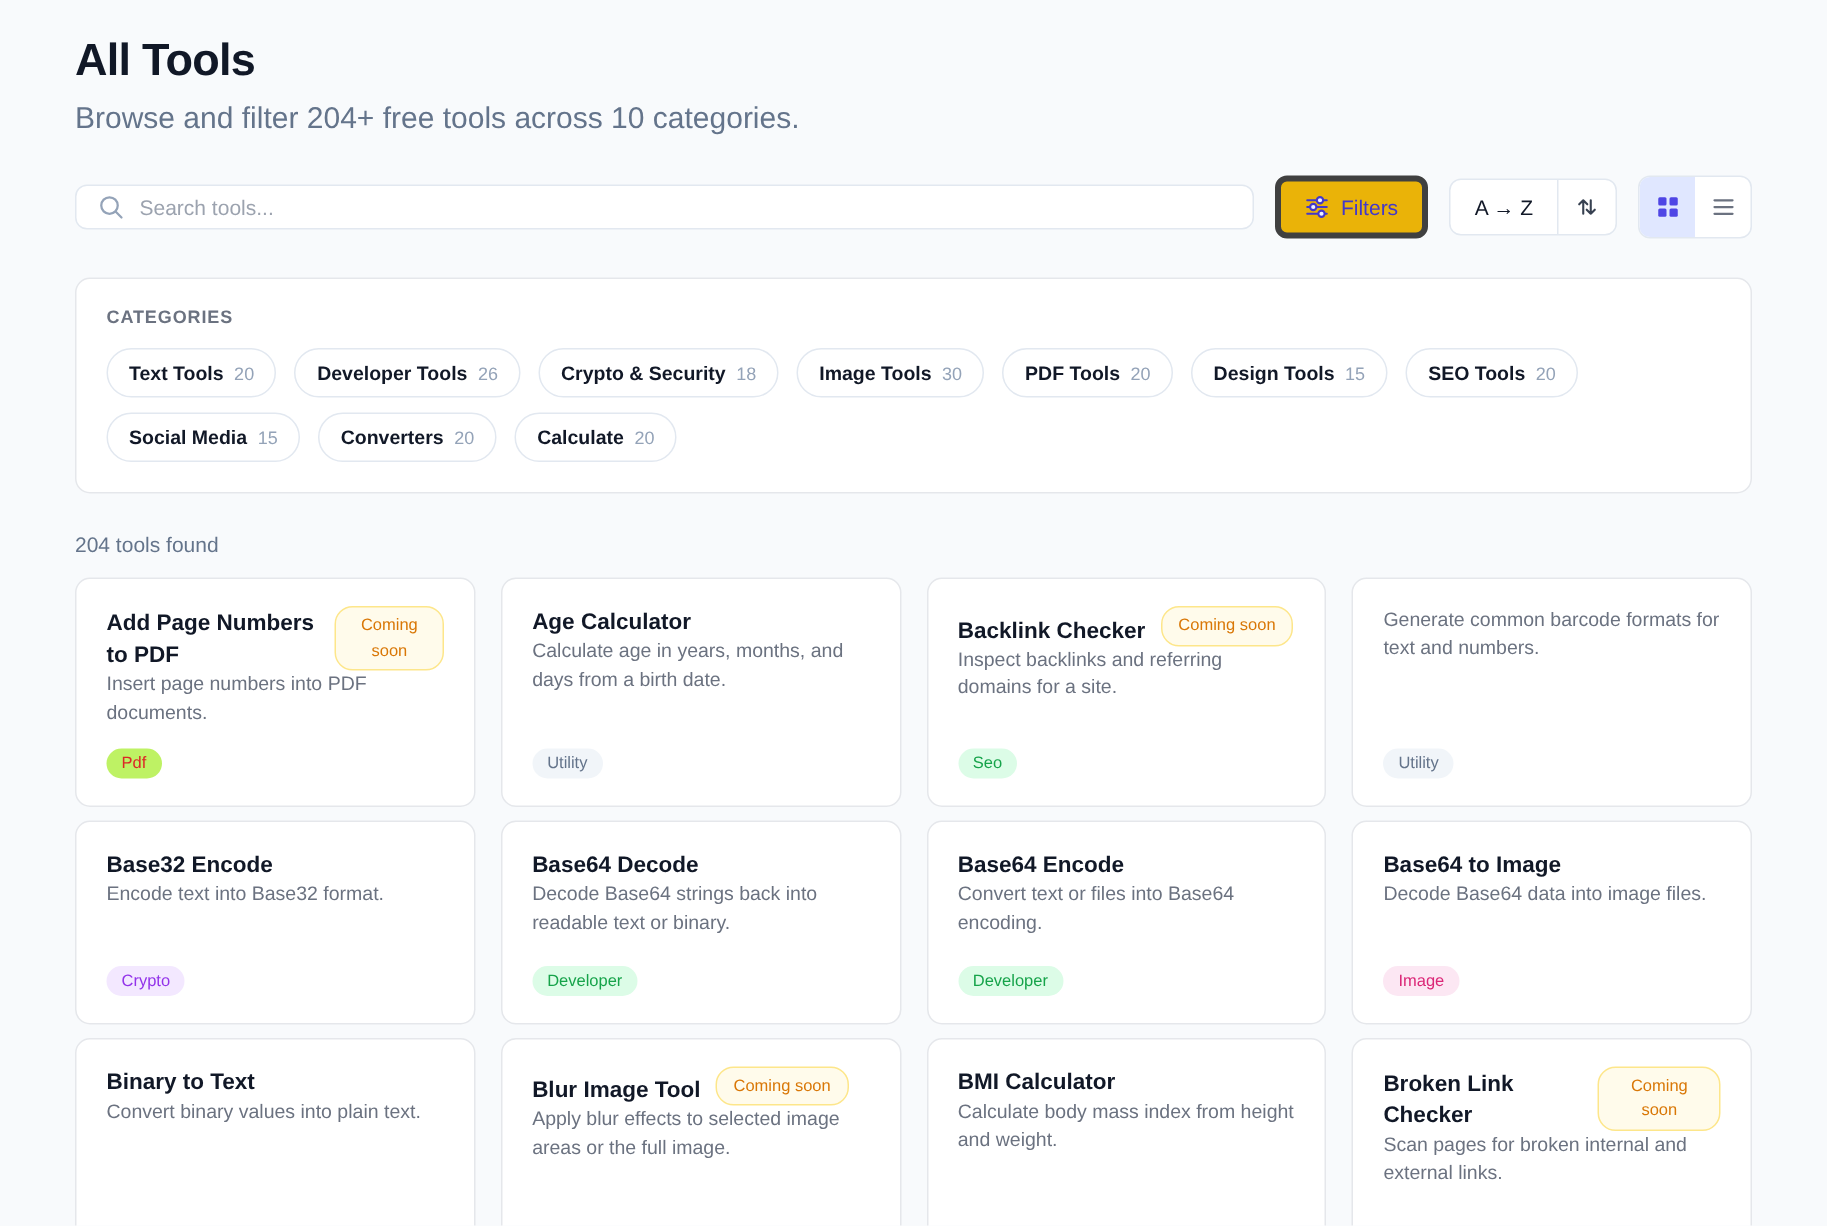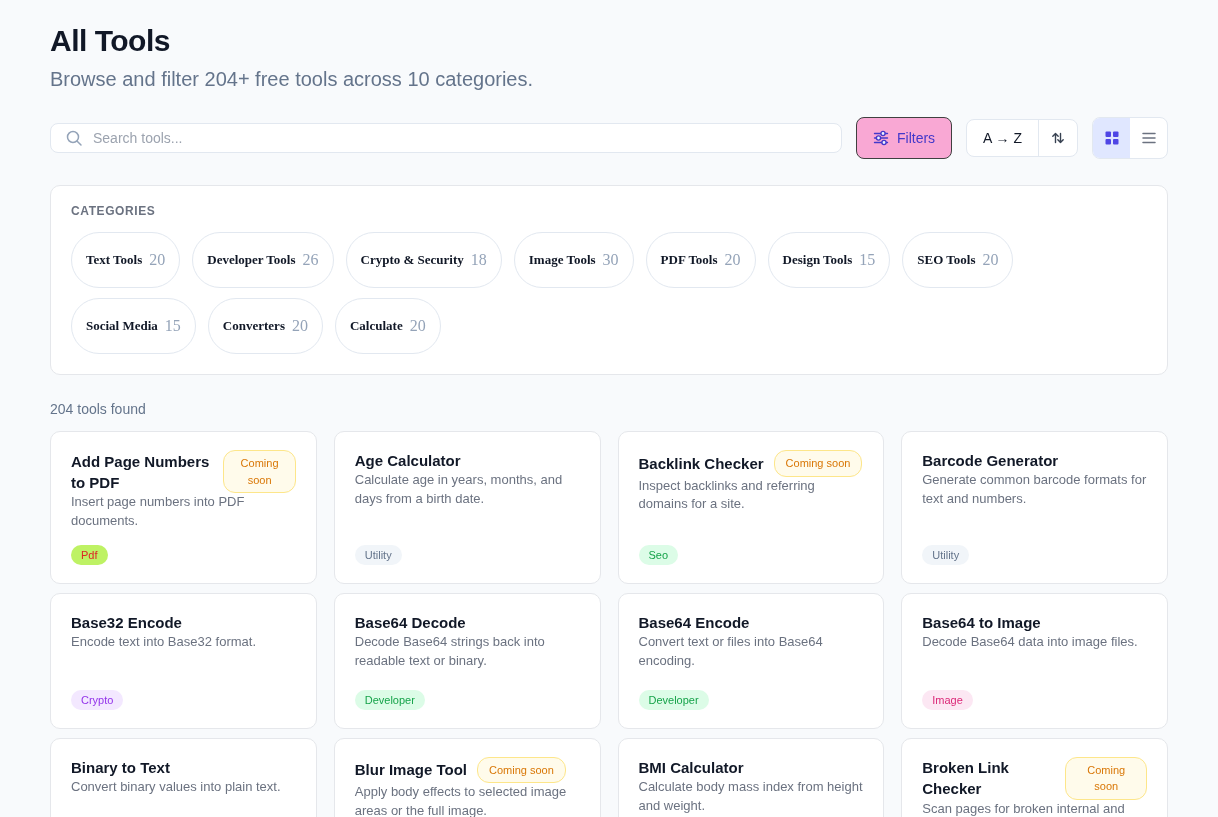--- a/index.html
+++ b/index.html
@@ -21,21 +21,21 @@
     background:#fff; border:1px solid #e2e8f0; border-radius:8px;
     height:30px; padding:0 14px;
   }
   .search-box input {
     border:none; outline:none; flex:1; font-size:14px; color:#0f172a;
     font-family:inherit; background:transparent;
   }
   .search-box input::placeholder { color:#9ca3af; }
   .filters-btn {
     display:flex; align-items:center; gap:8px; height:42px; padding:0 16px;
-    background:#f9a8d4; border:1px solid #404040; border-radius:8px;
+    background:#eab308; border:4px solid #404040; border-radius:8px;
     color:#4338ca; font-size:14px; font-weight:500; cursor:pointer; font-family:inherit;
   }
   .sort-control {
     display:flex; align-items:stretch; height:38px; background:#fff;
     border:1px solid #e2e8f0; border-radius:8px; overflow:hidden;
   }
   .sort-order {
     display:flex; align-items:center; padding:0 16px; font-size:14px; color:#111827;
     background:none; border:none; cursor:pointer; font-family:inherit;
   }
@@ -58,39 +58,39 @@
     margin-top:26px; background:#fff; border:1px solid #e5e7eb;
     border-radius:10px; padding:18px 20px 20px;
   }
   .categories-heading {
     font-size:12px; font-weight:700; letter-spacing:0.6px; color:#6b7280;
     text-transform:uppercase;
   }
   .categories-list { margin-top:14px; display:flex; flex-wrap:wrap; gap:10px 12px; }
   .category-pill {
     display:inline-flex; align-items:center; gap:7px; background:#fff;
-    border:1px solid #e2e8f0; border-radius:999px; padding:18px 14px;
-    cursor:pointer; font-family:Liberation Serif, serif;justify-content:center;
+    border:1px solid #e2e8f0; border-radius:999px; padding:8px 14px;
+    cursor:pointer; font-family:Liberation Sans, sans-serif;justify-content:center;
   }
   .category-label { font-size:13px; font-weight:600; color:#111827; }
-  .category-count { font-size:16px; color:#94a3b8; }
+  .category-count { font-size:12px; color:#94a3b8; }
 
   .results-count { margin-top:26px; font-size:14px; color:#64748b; }
 
   
   .tools-grid {
     margin-top:14px; display:grid; grid-template-columns:repeat(4, 1fr);
     gap:9px 17px;
   }
   .tool-card {
     background:#fff; border:1px solid #e5e7eb; border-radius:10px;
     padding:18px 20px; min-height:136px; display:flex; flex-direction:column;
     cursor:pointer;
   }
-  .tool-head { display:flex; align-items:center; gap:10px; }
+  .tool-head { display:flex; align-items:flex-end; gap:10px; }
   .tool-title { font-size:15px; font-weight:700; color:#111827; line-height:1.4; }
   .coming-soon-badge {
     font-size:11px; line-height:1.5; padding:4px 11px; border-radius:12px;
     border:1px solid; text-align:center;
   }
   .tool-desc { margin:0 0 14px; font-size:13px; color:#6b7280; line-height:1.45; }
   .tool-tag {
     margin-top:auto; align-self:flex-start; font-size:11px; font-weight:500;
     padding:4px 10px; border-radius:999px;
   }
@@ -222,24 +222,20 @@
   </div>
       <div class="tool-card">
     <div class="tool-head">
       <span class="tool-title">Backlink Checker</span>
       <span class="coming-soon-badge" style="background: rgb(255, 251, 235); border-color: rgb(253, 230, 138); color: rgb(217, 119, 6);">Coming soon</span>
     </div>
     <p class="tool-desc">Inspect backlinks and referring domains for a site.</p>
     <span class="tool-tag" style="background: rgb(220, 252, 231); color: rgb(22, 163, 74);">Seo</span>
   </div>
       <div class="tool-card">
-    <div class="tool-head">
-      <span class="tool-title">Barcode Generator</span>
-
-    </div>
     <p class="tool-desc">Generate common barcode formats for text and numbers.</p>
     <span class="tool-tag" style="background: rgb(241, 245, 249); color: rgb(100, 116, 139);">Utility</span>
   </div>
       <div class="tool-card">
     <div class="tool-head">
       <span class="tool-title">Base32 Encode</span>
 
     </div>
     <p class="tool-desc">Encode text into Base32 format.</p>
     <span class="tool-tag" style="background: rgb(243, 232, 255); color: rgb(147, 51, 234);">Crypto</span>
@@ -274,21 +270,21 @@
 
     </div>
     <p class="tool-desc">Convert binary values into plain text.</p>
 
   </div>
       <div class="tool-card">
     <div class="tool-head">
       <span class="tool-title">Blur Image Tool</span>
       <span class="coming-soon-badge" style="background: rgb(255, 251, 235); border-color: rgb(253, 230, 138); color: rgb(217, 119, 6);">Coming soon</span>
     </div>
-    <p class="tool-desc">Apply body effects to selected image areas or the full image.</p>
+    <p class="tool-desc">Apply blur effects to selected image areas or the full image.</p>
 
   </div>
       <div class="tool-card">
     <div class="tool-head">
       <span class="tool-title">BMI Calculator</span>
 
     </div>
     <p class="tool-desc">Calculate body mass index from height and weight.</p>
 
   </div>

